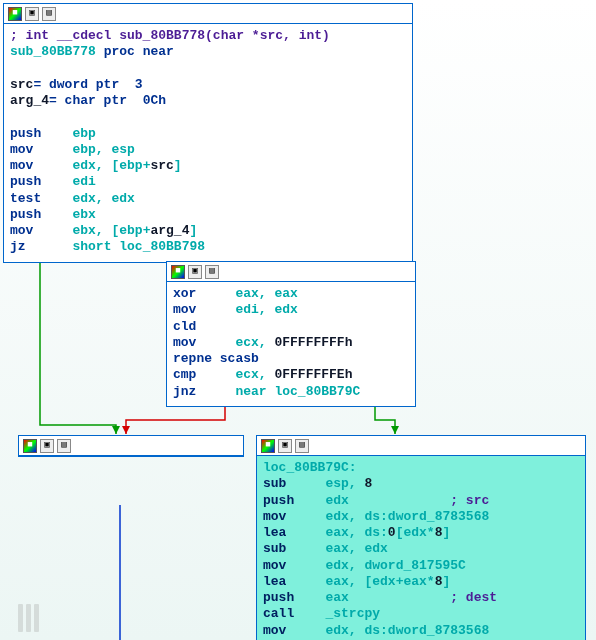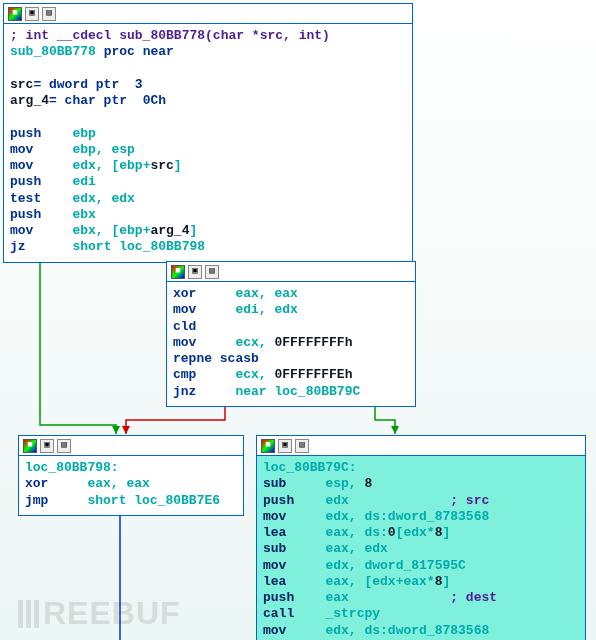--- a/index.html
+++ b/index.html
@@ -133,23 +133,20 @@
 <span>cmp</span>     <span class="op-aqua">ecx, </span><span class="op-green">0FFFFFFFEh</span>
 <span>jnz</span>     <span class="op-aqua">near loc_80BB79C</span></div>
 </div>
 
 <div class="node" style="left:18px; top:435px; width:226px;">
   <div class="node-header">
     <span class="hicon mc">■</span>
     <span class="hicon g1">▣</span>
     <span class="hicon g2">▤</span>
   </div>
-  <div class="node-body"><span class="op-aqua">loc_80BB798:</span>
-<span>xor</span>     <span class="op-aqua">eax, eax</span>
-<span>jmp</span>     <span class="op-aqua">short loc_80BB7E6</span></div>
 </div>
 
 <div class="node highlighted" style="left:256px; top:435px; width:330px;">
   <div class="node-header">
     <span class="hicon mc">■</span>
     <span class="hicon g1">▣</span>
     <span class="hicon g2">▤</span>
   </div>
   <div class="node-body"><span class="op-aqua">loc_80BB79C:</span>
 <span>sub</span>     <span class="op-aqua">esp, </span><span class="op-green">8</span>
@@ -169,14 +166,13 @@
      
      </div>
 </div>
 
 <div class="watermark">
   <span class="wm-bars">
     <span class="wm-bar"></span>
       <span class="wm-bar"></span>
       <span class="wm-bar"></span>
   </span>
-  <span>REEBUF</span>
 </div>
 
 </body></html>

